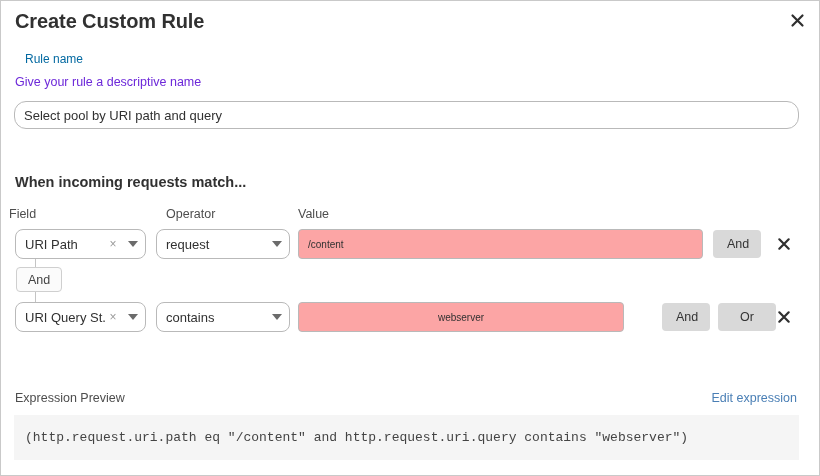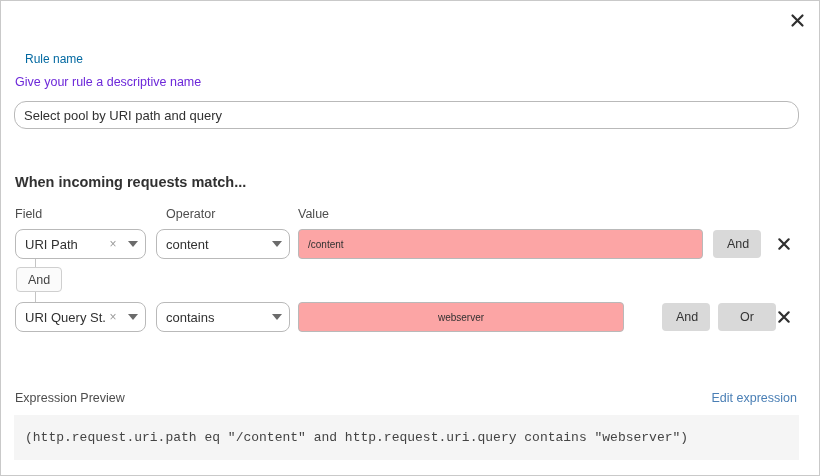--- a/index.html
+++ b/index.html
@@ -89,21 +89,21 @@
     color: #313131;
   }
 
   
   .col-head {
     position: absolute;
     top: 206px;
     font-size: 12.5px;
     color: #4d4d4d;
   }
-  .col-field    { left: 14px; text-align: right; }
+  .col-field    { left: 8px; text-align: right; }
   .col-operator { left: 165px; }
   .col-value    { left: 297px; }
 
   
   .cond-row { position: absolute; left: 0; height: 30px; }
   .cond-row.row1 { top: 228px; }
   .cond-row.row2 { top: 301px; }
 
   .select-box {
     position: absolute;
@@ -265,20 +265,21 @@
     color: #444;
     white-space: nowrap;
     overflow: hidden;
   }
 </style>
 </head>
 <body>
 
 <div class="dialog">
 
+  <div class="dlg-title">Create Custom Rule</div>
   <button class="close-btn">
     <svg width="15" height="15" viewBox="0 0 15 15">
       <path d="M2.5 2.5 L12.5 12.5 M12.5 2.5 L2.5 12.5" stroke="#2f2f2f" stroke-width="2.2" stroke-linecap="round"></path>
     </svg>
   </button>
 
   <div class="rule-label">Rule name</div>
   <div class="rule-hint">Give your rule a descriptive name</div>
   <input class="rule-input" type="text" value="Select pool by URI path and query" style="">
 
@@ -291,21 +292,21 @@
   <div class="cond-row row1">
     <div class="select-box select-field">
       <span class="select-text">URI Path</span>
       <span class="clear-x">×</span>
       <span class="caret">
           <i></i>
         </span>
     </div>
 
     <div class="select-box select-operator">
-      <span class="select-text">content</span>
+      <span class="select-text">request</span>
       <span class="caret">
           <i></i>
         </span>
     </div>
 
     <input class="value-input value-row1" type="text" value="/content" style="">
 
     <button class="logic-btn r1-and">And</button>
 
     <button class="del-btn r1-del">

